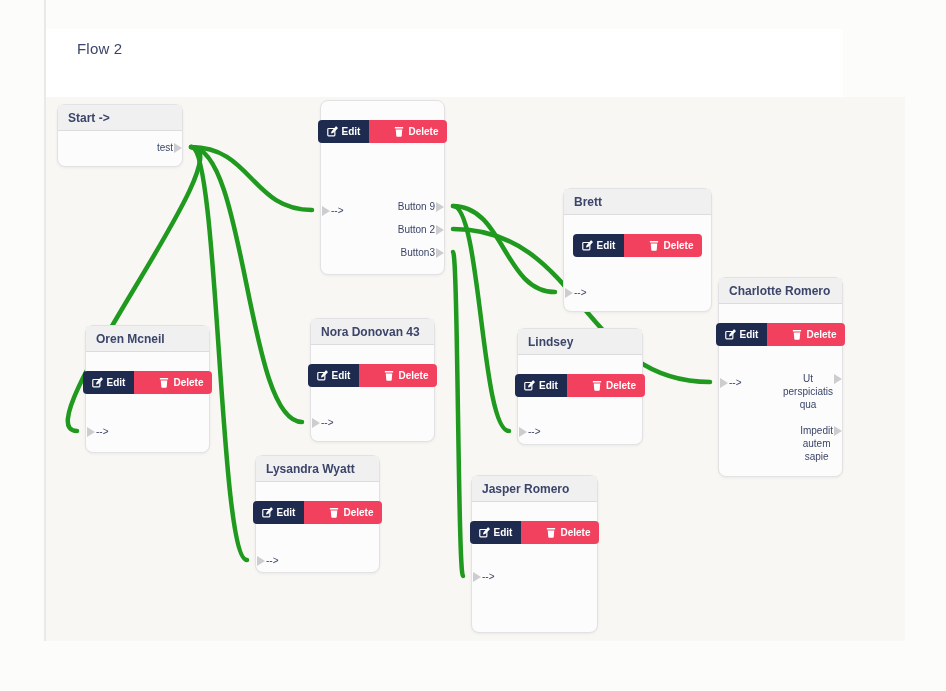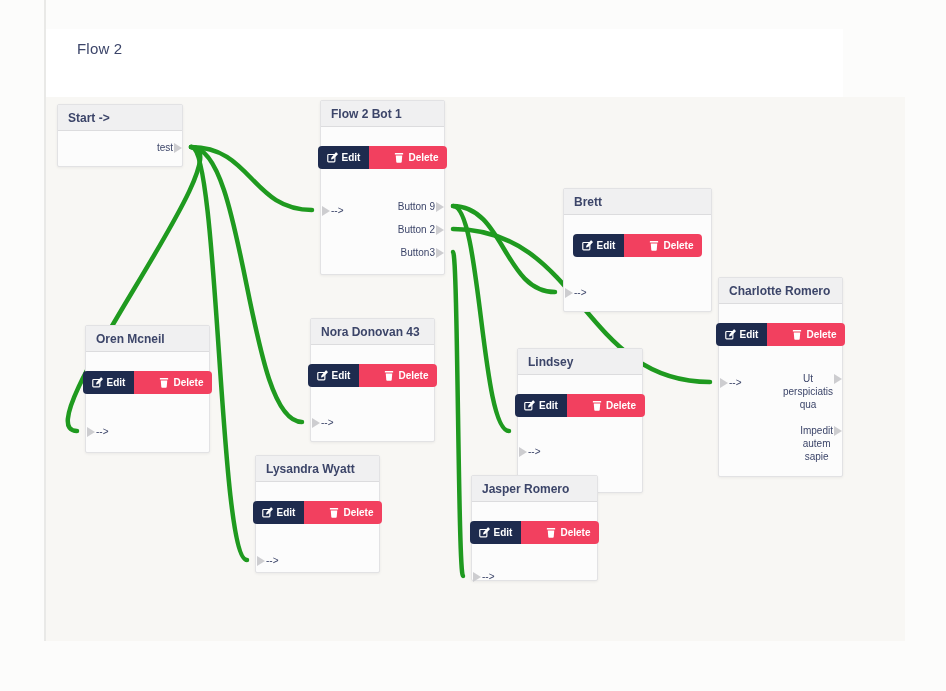--- a/index.html
+++ b/index.html
@@ -15,21 +15,21 @@
     position:absolute;left:77px;top:40px;z-index:0;margin:0;
     font-size:15px;font-weight:normal;color:var(--title_text,#3c4569);
     letter-spacing:.2px;
   }
   #connections{position:absolute;left:0;top:0;z-index:1;}
   #nodes{position:absolute;left:0;top:0;z-index:2;}
   .flow-node{
     position:absolute;box-sizing:border-box;
     background:var(--node_bg,#fcfcfc);
     border:1px solid var(--node_border,#e2e2e4);
-    border-radius:2px;
+    border-radius:8px;
     box-shadow:0 1px 3px rgba(0,0,0,.06);
   }
   .node-header{
     box-sizing:border-box;height:26px;padding:6px 10px 0 10px;
     background:var(--node_header_bg,#f0f0f1);
     border-bottom:1px solid #dcdcde;
     font-size:12px;font-weight:bold;color:var(--title_text,#3c4569);
     white-space:nowrap;overflow:hidden;
   }
   .btn-row{display:flex;justify-content:center;margin-top:19px;}
@@ -69,21 +69,20 @@
   </svg>
 <div id="nodes">
     <div class="flow-node" style="left: 57px; top: 104px; width: 126px; height: 63px;">
       <div class="node-header">Start -&gt;</div>
       <div class="port-row out" style="top: 36px;">
         <span class="port-arrow out-a" style="top: 2px;"></span>
         <div>test</div>
       </div>
     </div>
     <div class="flow-node" style="left: 320px; top: 100px; width: 125px; height: 175px;">
-      <div class="node-header">Flow 2 Bot 1</div>
       <div class="btn-row">
         <button class="nbtn btn-edit">
           <span>
             <svg width="11" height="11" viewBox="0 0 14 14" fill="none">
               <rect x="1" y="3.2" width="9" height="9.3" rx="1" stroke="#fff" stroke-width="1.5"></rect>
               <path d="M12.1 0.6l1.5 1.5a.7.7 0 0 1 0 1L7.8 9 5 9.7 5.7 7 11.1.6a.7.7 0 0 1 1 0z" fill="#fff"></path>
             </svg>
           </span>
           <span>Edit</span>
         </button>
@@ -212,21 +211,21 @@
             <svg width="10" height="11" viewBox="0 0 12 13" fill="#fff">
               <rect x="1" y="1.2" width="10" height="1.7" rx=".4"></rect>
               <path d="M2.1 4h7.8l-.65 7.9a1 1 0 0 1-1 .9H3.75a1 1 0 0 1-1-.9z"></path>
             </svg>
           </span>
           <span>Delete</span>
         </button>
       </div>
       <div class="port-row in" style="top: 97px;"><span class="port-arrow in-a" style="top: 2px;"></span><span>--&gt;</span></div>
     </div>
-    <div class="flow-node" style="left: 517px; top: 348px; width: 126px; height: 145px;">
+    <div class="flow-node" style="left: 517px; top: 328px; width: 126px; height: 117px;">
       <div class="node-header">Lindsey</div>
       <div class="btn-row">
         <button class="nbtn btn-edit">
           <span>
             <svg width="11" height="11" viewBox="0 0 14 14" fill="none">
               <rect x="1" y="3.2" width="9" height="9.3" rx="1" stroke="#fff" stroke-width="1.5"></rect>
               <path d="M12.1 0.6l1.5 1.5a.7.7 0 0 1 0 1L7.8 9 5 9.7 5.7 7 11.1.6a.7.7 0 0 1 1 0z" fill="#fff"></path>
             </svg>
           </span>
           <span>Edit</span>
@@ -260,21 +259,21 @@
             <svg width="10" height="11" viewBox="0 0 12 13" fill="#fff">
               <rect x="1" y="1.2" width="10" height="1.7" rx=".4"></rect>
               <path d="M2.1 4h7.8l-.65 7.9a1 1 0 0 1-1 .9H3.75a1 1 0 0 1-1-.9z"></path>
             </svg>
           </span>
           <span>Delete</span>
         </button>
       </div>
       <div class="port-row in" style="top: 98px;"><span class="port-arrow in-a" style="top: 2px;"></span><span>--&gt;</span></div>
     </div>
-    <div class="flow-node" style="left: 471px; top: 475px; width: 127px; height: 106px;">
+    <div class="flow-node" style="left: 471px; top: 475px; width: 127px; height: 158px;">
       <div class="node-header">Jasper Romero</div>
       <div class="btn-row">
         <button class="nbtn btn-edit">
           <span>
             <svg width="11" height="11" viewBox="0 0 14 14" fill="none">
               <rect x="1" y="3.2" width="9" height="9.3" rx="1" stroke="#fff" stroke-width="1.5"></rect>
               <path d="M12.1 0.6l1.5 1.5a.7.7 0 0 1 0 1L7.8 9 5 9.7 5.7 7 11.1.6a.7.7 0 0 1 1 0z" fill="#fff"></path>
             </svg>
           </span>
           <span>Edit</span>

